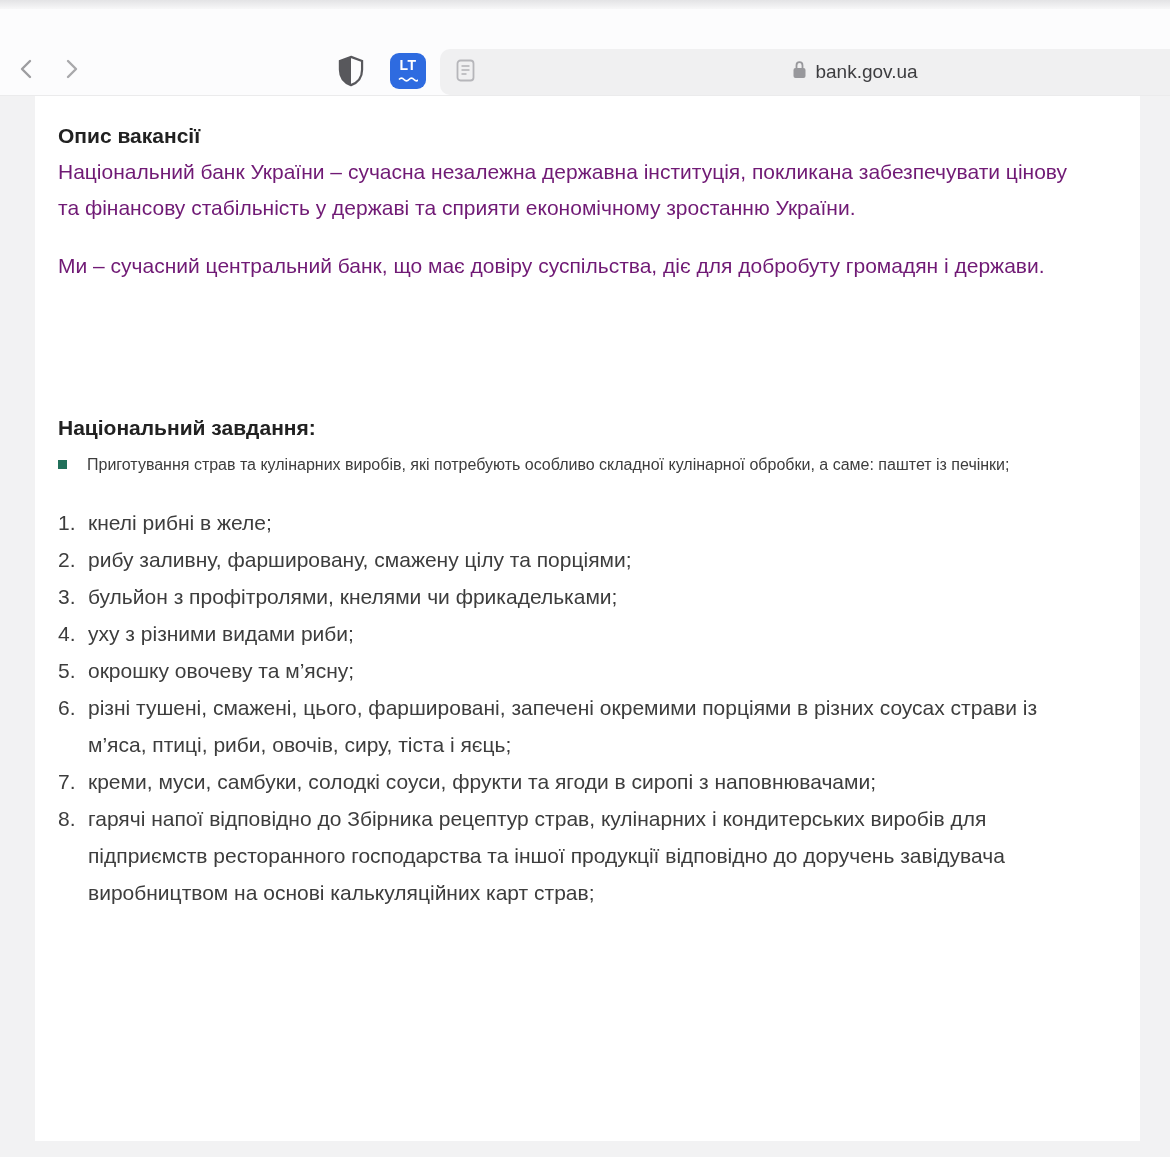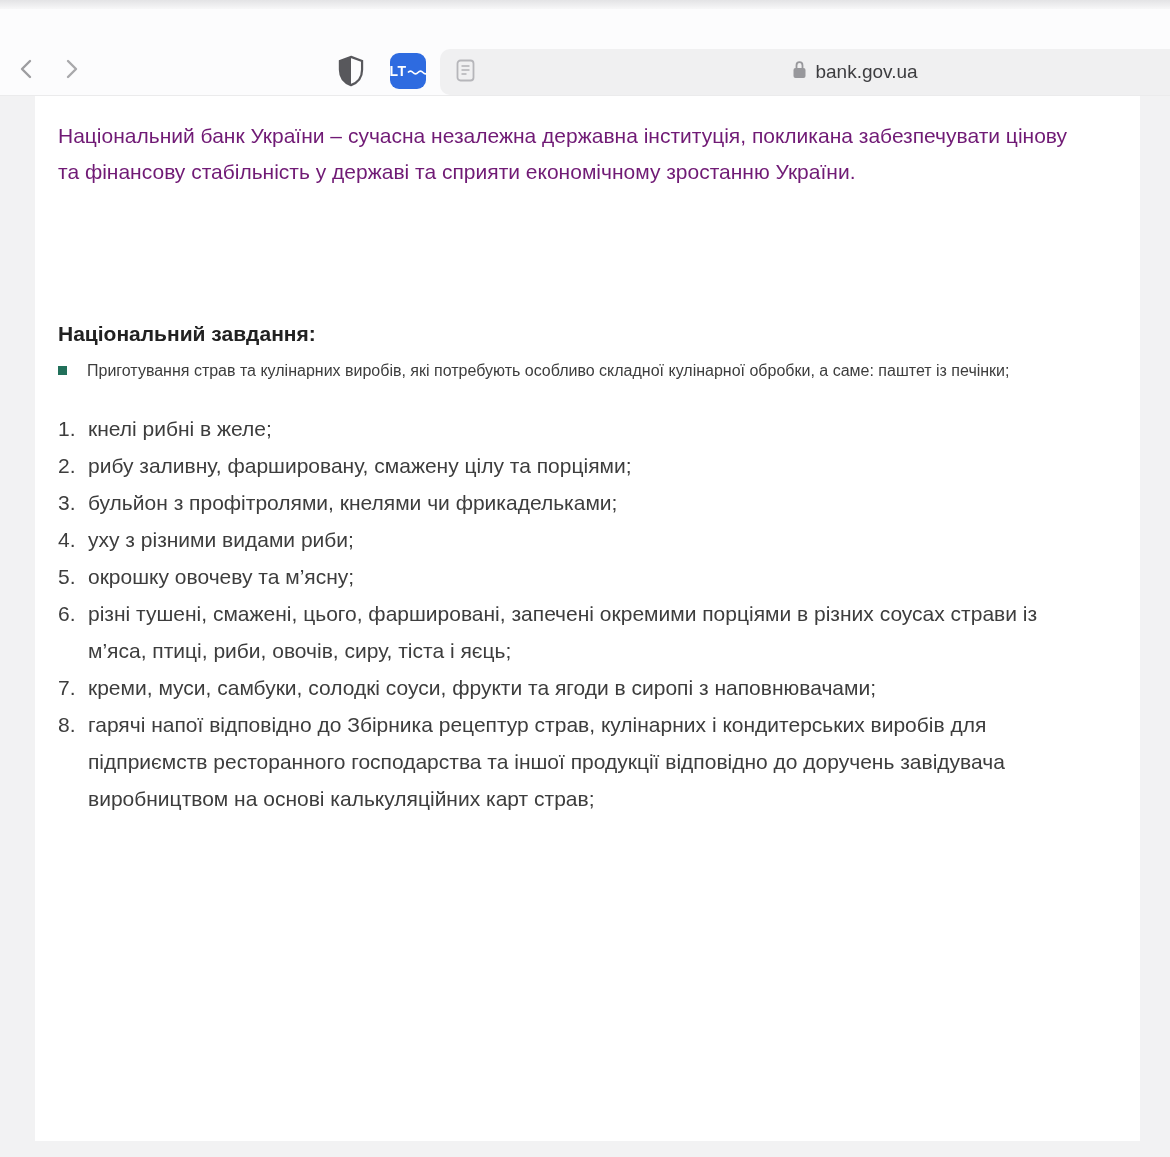--- a/index.html
+++ b/index.html
@@ -36,21 +36,21 @@
   .nav-btn.forward { left: 56px; }
 
   .shield-wrap { position: absolute; left: 336px; top: 46px; width: 30px; height: 32px; }
 
   .ext-icon {
     position: absolute; left: 390px; top: 44px;
     width: 36px; height: 36px;
     border-radius: 9px;
     background: #2e6be0;
     color: #ffffff;
-    display: flex; flex-direction: row;
+    display: flex; flex-direction: column;
     align-items: center; justify-content: center;
     font-weight: bold; font-size: 14px; line-height: 13px;
     letter-spacing: 0.5px;
   }
   .ext-icon .wave { margin-top: -1px; }
 
   .url-field {
     position: absolute; left: 440px; top: 40px;
     width: 830px; height: 46px;
     background: #f0f0f1;
@@ -169,26 +169,28 @@
         </svg>
       </span>
       <span>bank.gov.ua</span>
     </div>
   </div>
 </div>
 
 <div class="content">
   <div class="card">
 
+    <h2 class="section-title">Опис вакансії</h2>
 
     <div>
 
         <p class="para">Національний банк України – сучасна незалежна державна інституція, покликана забезпечувати цінову та фінансову стабільність у державі та сприяти економічному зростанню України.</p>
 
 
+        <p class="para">Ми – сучасний центральний банк, що має довіру суспільства, діє для добробуту громадян і держави.</p>
       </div>
 
     <div class="spacer"></div>
 
     <h2 class="section-title">Національний завдання:</h2>
 
     <div class="bullet-row">
       <span class="sq"></span>
       <span class="txt">Приготування страв та кулінарних виробів, які потребують особливо складної кулінарної обробки, а саме: паштет із печінки;</span>
     </div>

